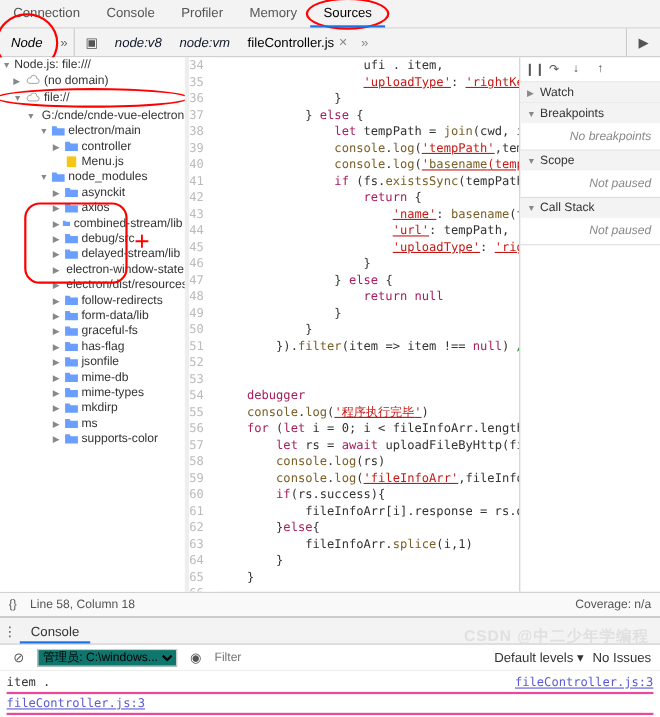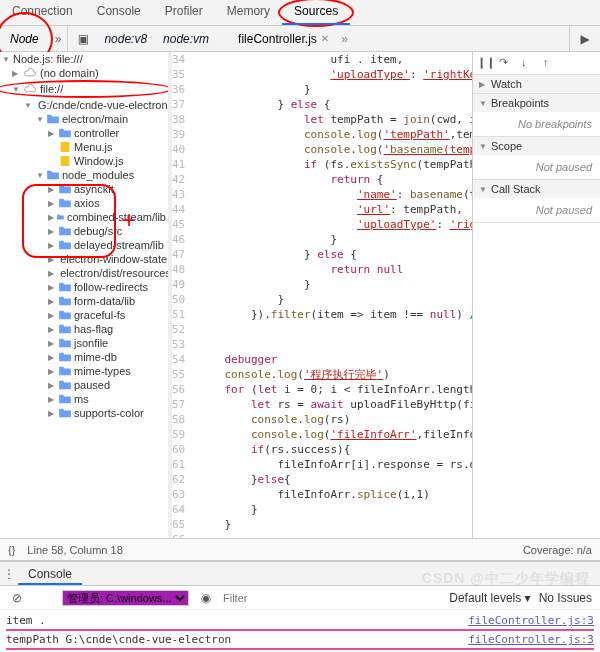--- a/index.html
+++ b/index.html
@@ -14,21 +14,21 @@
 .sub-bar { display: flex; border-bottom: 1px solid #ccc; height: 26px; align-items: center; background: #f3f3f3; }
 .sub-tab { padding: 18px 10px; color: #555; cursor: pointer; position: relative; font-style: italic; }
 .sub-tab.active { color: #000; }
 .sub-tab.active::after { content: ""; position: absolute; bottom: -1px; left: 0; right: 0; height: 2px; background: #1a73e8; }
 .tool-group { display: flex; align-items: center; gap: 6px; padding: 0 6px; border-left: 1px solid #ccc; height: 100%; }
 .divider-v { width: 1px; background: #ccc; height: 100%; }
 .more-tabs { color: #666; padding: 0 6px; }
 
 .file-tabs { display: flex; align-items: center; gap: 8px; padding: 0 6px; flex: 1; overflow: hidden; }
 .file-tab { display: flex; align-items: center; gap: 4px; padding: 2px 4px; font-style: italic; color: #0f172a; }
-.file-tab.active { font-style: normal; color: #000; margin-left: 13px; }
+.file-tab.active { font-style: normal; color: #000; }
 .close-x { color: #888; font-size: 10px; }
 
 .icon-btn { width: 18px; height: 18px; display: inline-flex; align-items: center; justify-content: center; color: #555; cursor: pointer; }
 
 .main { display: flex; flex: 1; overflow: hidden; }
 .sidebar { width: 168px; background: #fff; overflow: hidden; font-size: 11px; }
 .tree-row { display: flex; align-items: center; gap: 3px; padding: 1px 2px; white-space: nowrap; cursor: pointer; }
 .tri { width: 8px; color: #888; font-size: 8px; }
 .folder-icn { width: 12px; height: 10px; }
 .cloud { width: 14px; height: 10px; }
@@ -60,21 +60,21 @@
 .link { color: #5a5ad4; text-decoration: underline; }
 
 .annotation-box { position: absolute; border: 2px solid red; border-radius: 14px; pointer-events: none; }
 .annotation-plus { position: absolute; color: red; font-size: 24px; font-weight: 300; pointer-events: none; }
 
 .sbtn { width:18px; height:14px; display:inline-block; color:#555; }
 svg { display: block; }
 .watermark { position: absolute; right: 10px; bottom: 64px; color: #e0e0e0; font-size: 14px; font-weight: bold; letter-spacing: 1px; }
 
 .filter-input { border: none; outline: none; font-size: 11px; flex: 1; }
-.ctx-select { font-size: 11px; border: 1px solid #ccc; background: #a21caf; margin-left: 28px; }
+.ctx-select { font-size: 11px; border: 1px solid #ccc; background: #0f766e; }
 </style>
 </head>
 <body>
 
 <div class="top-tabs">
   <div class="top-tab">Connection</div>
   <div class="top-tab">Console</div>
   <div class="top-tab">Profiler</div>
   <div class="top-tab">Memory</div>
   <div class="top-tab active circled">Sources</div>
@@ -145,27 +145,20 @@
         </svg>
         <span>controller</span>
       </div>
     <div class="tree-row indent-4">
         <span class="tri"></span>
         <svg class="folder-icn" viewBox="0 0 12 14">
           <rect width="12" height="14" fill="#f5c518"></rect>
         </svg>
         <span>Menu.js</span>
       </div>
-    <div class="tree-row indent-4">
-        <span class="tri"></span>
-        <svg class="folder-icn" viewBox="0 0 12 14">
-          <rect width="12" height="14" fill="#f5c518"></rect>
-        </svg>
-        <span>Window.js</span>
-      </div>
     <div class="tree-row indent-3">
         <span class="tri">▼</span>
         <svg class="folder-icn" viewBox="0 0 14 12">
           <path d="M0 1h5l1 2h8v8H0z" fill="#6a9eff"></path>
         </svg>
         <span>node_modules</span>
       </div>
     <div id="pkg-container">
         <div class="tree-row indent-4">
           <span class="tri">▶</span>
@@ -263,21 +256,21 @@
           <svg class="folder-icn" viewBox="0 0 14 12">
             <path d="M0 1h5l1 2h8v8H0z" fill="#6a9eff"></path>
           </svg>
           <span>mime-types</span>
         </div>
         <div class="tree-row indent-4">
           <span class="tri">▶</span>
           <svg class="folder-icn" viewBox="0 0 14 12">
             <path d="M0 1h5l1 2h8v8H0z" fill="#6a9eff"></path>
           </svg>
-          <span>paused</span>
+          <span>mkdirp</span>
         </div>
         <div class="tree-row indent-4">
           <span class="tri">▶</span>
           <svg class="folder-icn" viewBox="0 0 14 12">
             <path d="M0 1h5l1 2h8v8H0z" fill="#6a9eff"></path>
           </svg>
           <span>ms</span>
         </div>
         <div class="tree-row indent-4">
           <span class="tri">▶</span>
@@ -354,19 +347,18 @@
     <input class="filter-input" placeholder="Filter" style="">
     <span><span>Default levels</span> ▾</span>
     <span>No Issues</span>
   </div>
   <div class="console-body" id="console-body">
       <div class="row">
         <span>item .</span>
         <span class="link">fileController.js:3</span>
       </div>
       <div class="row">
-        <span>tempPath G:\cnde\cnde-vue-electron</span>
         <span class="link">fileController.js:3</span>
       </div>
     </div>
 </div>
 
 <div class="watermark">CSDN @中二少年学编程</div>
 
 </body></html>

